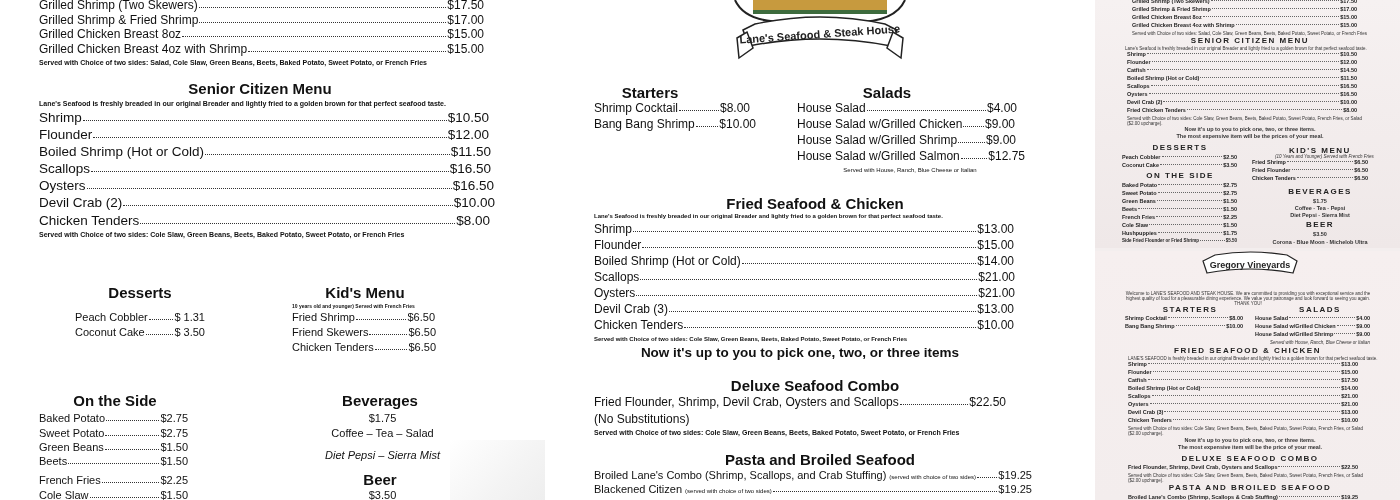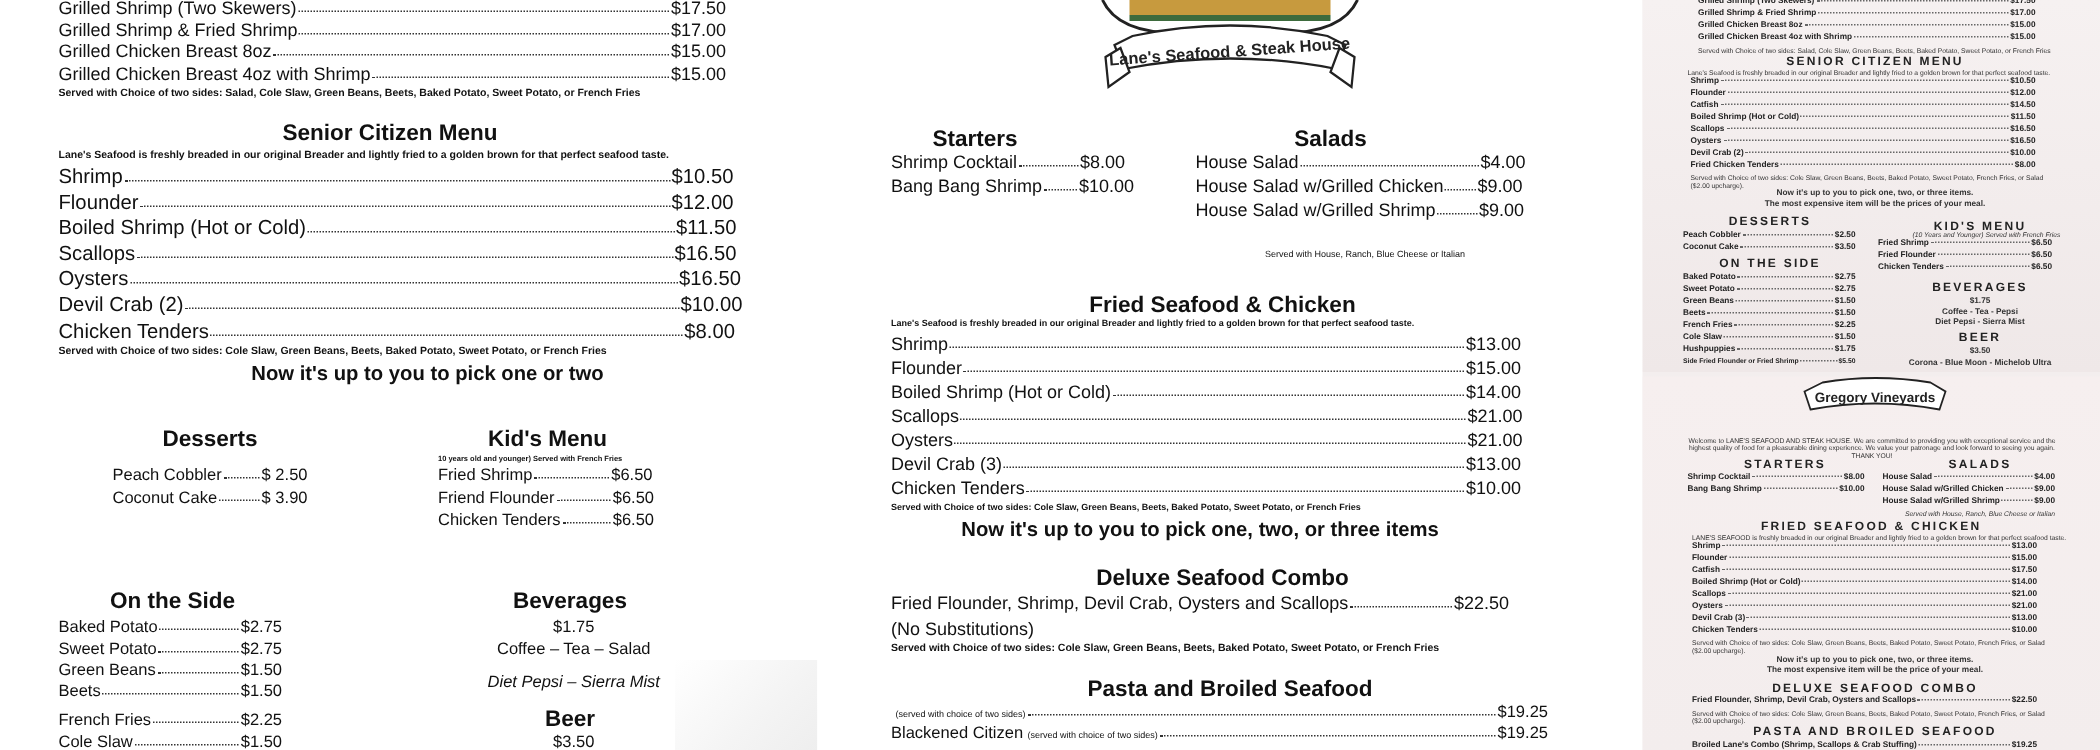--- a/index.html
+++ b/index.html
@@ -87,43 +87,42 @@
       <span class="name">Devil Crab (2)</span>
       <span class="dots"></span>
       <span class="price">$10.00</span>
     </div>
   <div class="row fs13" style="left:39px; top:213px; width:451px;">
       <span class="name">Chicken Tenders</span>
       <span class="dots"></span>
       <span class="price">$8.00</span>
     </div>
   <div class="note fs7" style="left:39px; top:231px;">Served with Choice of two sides: Cole Slaw, Green Beans, Beets, Baked Potato, Sweet Potato, or French Fries</div>
-  <div class="h fs13" style="left:120px; top:241px; width:330px;">Now it's up to you to pick one or two</div>
 
   <div class="h fs15" style="left:80px; top:284px; width:120px;">Desserts</div>
   <div class="row fs11" style="left:75px; top:311px; width:130px;">
       <span class="name">Peach Cobbler</span>
       <span class="dots"></span>
-      <span class="price">$ 2.50</span>
+      <span class="price">$ 1.31</span>
     </div>
   <div class="row fs11" style="left:75px; top:326px; width:130px;">
       <span class="name">Coconut Cake</span>
       <span class="dots"></span>
-      <span class="price">$ 3.90</span>
+      <span class="price">$ 3.50</span>
     </div>
 
   <div class="h fs15" style="left:305px; top:284px; width:120px;">Kid's Menu</div>
   <div class="note fs5" style="left:292px; top:303px;">10 years old and younger) Served with French Fries</div>
   <div class="row fs11" style="left:292px; top:311px; width:143px;">
       <span class="name">Fried Shrimp</span>
       <span class="dots"></span>
       <span class="price">$6.50</span>
     </div>
   <div class="row fs11" style="left:292px; top:326px; width:144px;">
-      <span class="name">Friend Flounder</span>
+      <span class="name">Friend Skewers</span>
       <span class="dots"></span>
       <span class="price">$6.50</span>
     </div>
   <div class="row fs11" style="left:292px; top:341px; width:144px;">
       <span class="name">Chicken Tenders</span>
       <span class="dots"></span>
       <span class="price">$6.50</span>
     </div>
 
   <div class="h fs15" style="left:55px; top:392px; width:120px;">On the Side</div>
@@ -202,20 +201,25 @@
   <div class="row fs12" style="left:252px; top:117px; width:218px;">
       <span class="name">House Salad w/Grilled Chicken</span>
       <span class="dots"></span>
       <span class="price">$9.00</span>
     </div>
   <div class="row fs12" style="left:252px; top:133px; width:219px;">
       <span class="name">House Salad w/Grilled Shrimp</span>
       <span class="dots"></span>
       <span class="price">$9.00</span>
     </div>
+  <div class="row fs12" style="left:252px; top:149px; width:228px;">
+      <span class="name">House Salad w/Grilled Salmon</span>
+      <span class="dots"></span>
+      <span class="price">$12.75</span>
+    </div>
   <div class="abs fs6 center" style="left:260px; top:167px; width:210px; white-space:nowrap;">Served with House, Ranch, Blue Cheese or Italian</div>
 
   <div class="h fs15" style="left:150px; top:195px; width:240px;">Fried Seafood &amp; Chicken</div>
   <div class="note fs6" style="left:49px; top:213px;">Lane's Seafood is freshly breaded in our original Breader and lightly fried to a golden brown for that perfect seafood taste.</div>
   <div class="row fs12" style="left:49px; top:222px; width:420px;">
       <span class="name">Shrimp</span>
       <span class="dots"></span>
       <span class="price">$13.00</span>
     </div>
   <div class="row fs12" style="left:49px; top:238px; width:420px;">
@@ -255,20 +259,21 @@
   <div class="row fs12" style="left:49px; top:395px; width:412px;">
       <span class="name">Fried Flounder, Shrimp, Devil Crab, Oysters and Scallops</span>
       <span class="dots"></span>
       <span class="price">$22.50</span>
     </div>
   <div class="abs fs12" style="left:49px; top:412px;">(No Substitutions)</div>
   <div class="note fs7" style="left:49px; top:429px;">Served with Choice of two sides: Cole Slaw, Green Beans, Beets, Baked Potato, Sweet Potato, or French Fries</div>
 
   <div class="h fs15" style="left:150px; top:451px; width:250px;">Pasta and Broiled Seafood</div>
   <div class="row fs11" style="left:49px; top:469px; width:438px;">
+      <span class="name">Broiled Lane's Combo (Shrimp, Scallops, and Crab Stuffing)</span>
       <span class="name fs6" style="margin-left:3px;">(served with choice of two sides)</span>
       <span class="dots"></span>
       <span class="price">$19.25</span>
     </div>
   <div class="row fs11" style="left:49px; top:483px; width:438px;">
       <span class="name">Blackened Citizen</span>
       <span class="name fs6" style="margin-left:3px;">(served with choice of two sides)</span>
       <span class="dots"></span>
       <span class="price">$19.25</span>
     </div>

